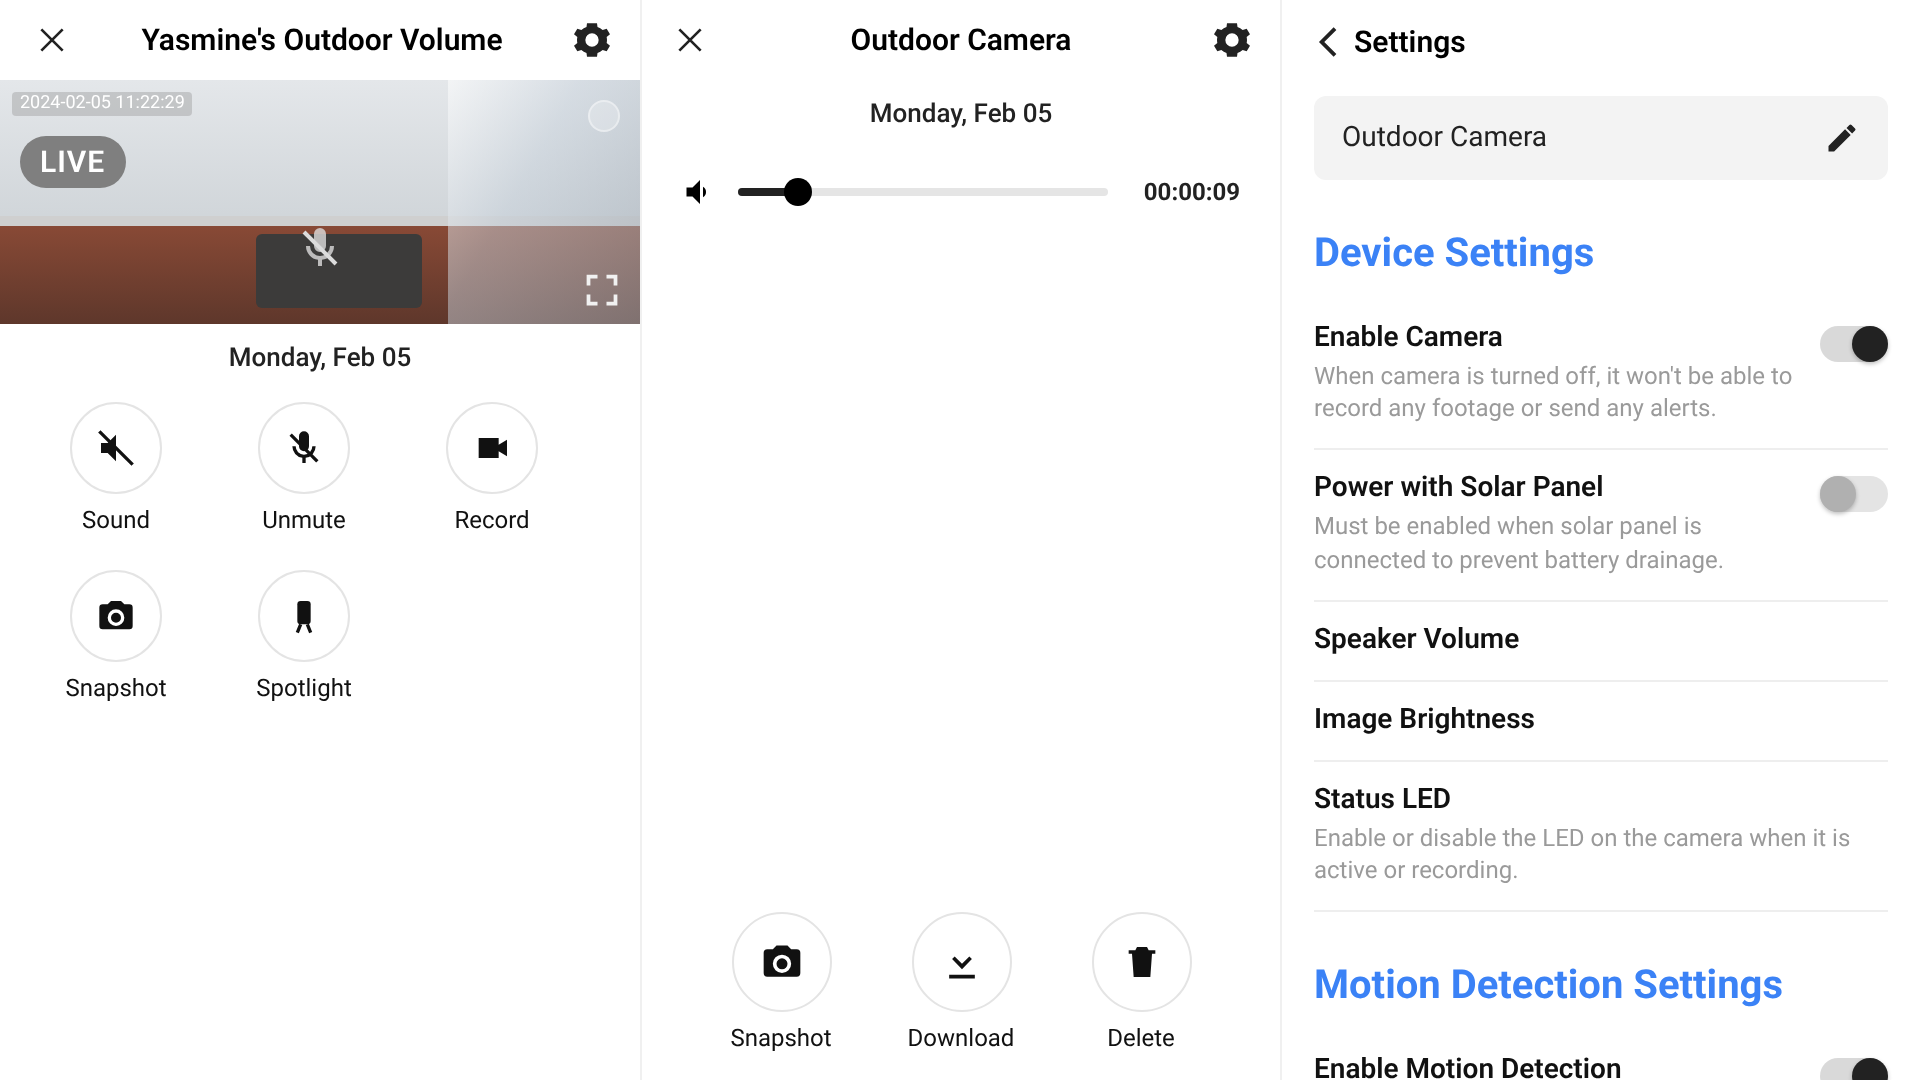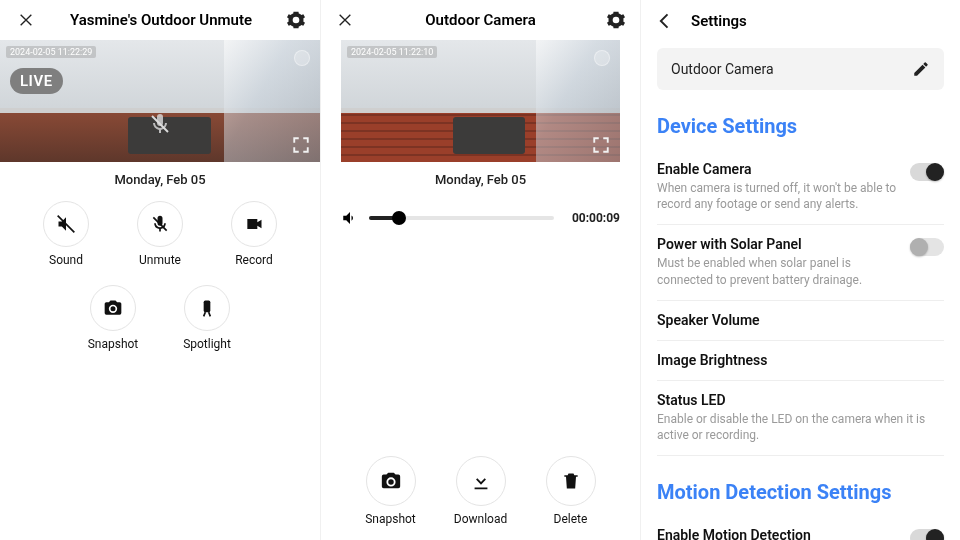--- a/index.html
+++ b/index.html
@@ -21,21 +21,21 @@
 .scene .sky { position:absolute; top:0; left:0; right:0; height:58%; background:linear-gradient(to bottom,#e4e7ea,#d0d5d9);}
 .scene .wall { position:absolute; bottom:0; left:0; right:0; height:42%; background:linear-gradient(to bottom,#8a4a36,#5e372b); }
 .scene .wall.b { background: repeating-linear-gradient(0deg,#9a3f2a 0 6px,#7c3323 6px 8px), repeating-linear-gradient(90deg, rgba(0,0,0,0) 0 14px, rgba(0,0,0,.1) 14px 16px); }
 .scene .rail { position:absolute; width:100%; height:5px; top:56%; background:#cfcfcf; }
 .scene .window { position:absolute; right:0; top:0; width:30%; height:100%; background:linear-gradient(120deg, rgba(255,255,255,.55), rgba(200,210,220,.50) 40%, rgba(160,170,180,.50)); }
 .scene .deck { position:absolute; bottom:0; left:0; right:30%; height:34%; background:repeating-linear-gradient(80deg,#8e7a64 0 7px,#7c6a57 7px 10px); }
 .scene .sofa { position:absolute; bottom:8px; left:40%; width:26%; height:30%; background:#3c3b3a; border-radius:3px; }
 
 .date { text-align:center; font-size:13px; color:#222; padding: 10px 0 8px; font-weight:500; }
 
-.ctrl-grid { display:flex; flex-wrap:wrap; gap: 18px 30px; justify-content:center; padding: 6px 26px; }
+.ctrl-grid { display:flex; flex-wrap:wrap; gap: 18px 30px; justify-content:flex-start; padding: 6px 26px; }
 .ctrl { display:flex; flex-direction:column; align-items:center; gap:6px; width:64px; cursor:pointer; }
 .ctrl .circ { width:46px; height:46px; border-radius:50%; border:1px solid #e4e4e4; display:flex; align-items:center; justify-content:center; color:#111; }
 .ctrl .lbl { font-size:12px; color:#111; }
 
 .playbar { display:flex; align-items:center; gap:10px; padding: 14px 20px; }
 .slider { flex:1; height:4px; background:#e5e5e5; border-radius:999px; position:relative; }
 .slider .fill { position:absolute; left:0; top:0; bottom:0; width:16%; background:#222; border-radius:999px; }
 .slider .knob { position:absolute; top:50%; left:16%; width:14px; height:14px; background:#000; border-radius:50%; transform:translate(-50%,-50%); }
 .time { font-size:12px; color:#222; min-width:56px; text-align:right;font-weight:bold; }
 
@@ -67,21 +67,21 @@
 </head>
 <body>
 
 <div class="panel p1">
   <div class="header">
     <span class="header-icon">
         <svg width="16" height="16" viewBox="0 0 24 24">
           <path d="M4 4 L20 20 M20 4 L4 20" stroke="currentColor" stroke-width="2"></path>
         </svg>
       </span>
-    <div class="header-title">Yasmine's Outdoor Unmute</div>
+    <div class="header-title">Yasmine's Outdoor Volume</div>
     <span class="header-icon">
         <svg width="20" height="20" viewBox="0 0 24 24">
           <path fill="currentColor" d="M12 8a4 4 0 100 8 4 4 0 000-8zm9 4c0 .6-.1 1.2-.2 1.8l2 1.6-2 3.4-2.4-.8a8 8 0 01-3.1 1.8L15 22h-6l-.3-2.2a8 8 0 01-3.1-1.8l-2.4.8-2-3.4 2-1.6A8.4 8.4 0 013 12c0-.6.1-1.2.2-1.8l-2-1.6 2-3.4 2.4.8a8 8 0 013.1-1.8L9 2h6l.3 2.2a8 8 0 013.1 1.8l2.4-.8 2 3.4-2 1.6c.1.6.2 1.2.2 1.8z"></path>
         </svg>
       </span>
   </div>
   <div class="video">
     <div class="scene">
         <div class="sky"></div>
         <div class="deck"></div>
@@ -161,37 +161,20 @@
           <path d="M4 4 L20 20 M20 4 L4 20" stroke="currentColor" stroke-width="2"></path>
         </svg>
       </span>
     <div class="header-title">Outdoor Camera</div>
     <span class="header-icon">
         <svg width="20" height="20" viewBox="0 0 24 24">
           <path fill="currentColor" d="M12 8a4 4 0 100 8 4 4 0 000-8zm9 4c0 .6-.1 1.2-.2 1.8l2 1.6-2 3.4-2.4-.8a8 8 0 01-3.1 1.8L15 22h-6l-.3-2.2a8 8 0 01-3.1-1.8l-2.4.8-2-3.4 2-1.6A8.4 8.4 0 013 12c0-.6.1-1.2.2-1.8l-2-1.6 2-3.4 2.4.8a8 8 0 013.1-1.8L9 2h6l.3 2.2a8 8 0 013.1 1.8l2.4-.8 2 3.4-2 1.6c.1.6.2 1.2.2 1.8z"></path>
         </svg>
       </span>
   </div>
-  <div class="video">
-    <div class="scene">
-        <div class="sky"></div>
-        <div class="deck"></div>
-        <div class="wall b"></div>
-        <div class="rail"></div>
-        <div class="window"></div>
-        <div class="sofa"></div>
-      </div>
-    <span class="ts">2024-02-05 11:22:10</span>
-    <span class="yale"></span>
-    <span class="fs">
-        <svg width="18" height="18" viewBox="0 0 24 24" fill="none" stroke="currentColor" stroke-width="2.5">
-          <path d="M3 9V3h6M21 9V3h-6M3 15v6h6M21 15v6h-6"></path>
-        </svg>
-      </span>
-  </div>
   <div class="date">Monday, Feb 05</div>
 
   <div class="playbar">
     <span>
         <svg width="18" height="18" viewBox="0 0 24 24">
           <path fill="currentColor" d="M3 9v6h4l5 5V4L7 9H3zm13 3a4 4 0 00-2-3.5v7A4 4 0 0016 12z"></path>
         </svg>
       </span>
     <div class="slider">
         <div class="fill"></div>
@@ -222,21 +205,21 @@
           <svg width="20" height="20" viewBox="0 0 24 24">
             <path fill="currentColor" d="M6 7h12l-1 14H7L6 7zm3-4h6l1 2h4v2H4V5h4l1-2z"></path>
           </svg>
         </span>
         <span class="lbl">Delete</span>
       </div>
   </div>
 </div>
 
 <div class="panel p3">
-  <div class="header" style="justify-content:flex-start; gap:14px; padding-top:10px;">
+  <div class="header" style="justify-content:flex-start; padding-top:10px;">
     <span class="header-icon">
         <svg width="20" height="20" viewBox="0 0 24 24">
           <path fill="none" stroke="currentColor" stroke-width="2.3" d="M15 4l-8 8 8 8"></path>
         </svg>
       </span>
     <span style="font-size:15px; font-weight:600;">Settings</span>
   </div>
   <div class="settings-body">
     <div class="name-field">
       <span>Outdoor Camera</span>

